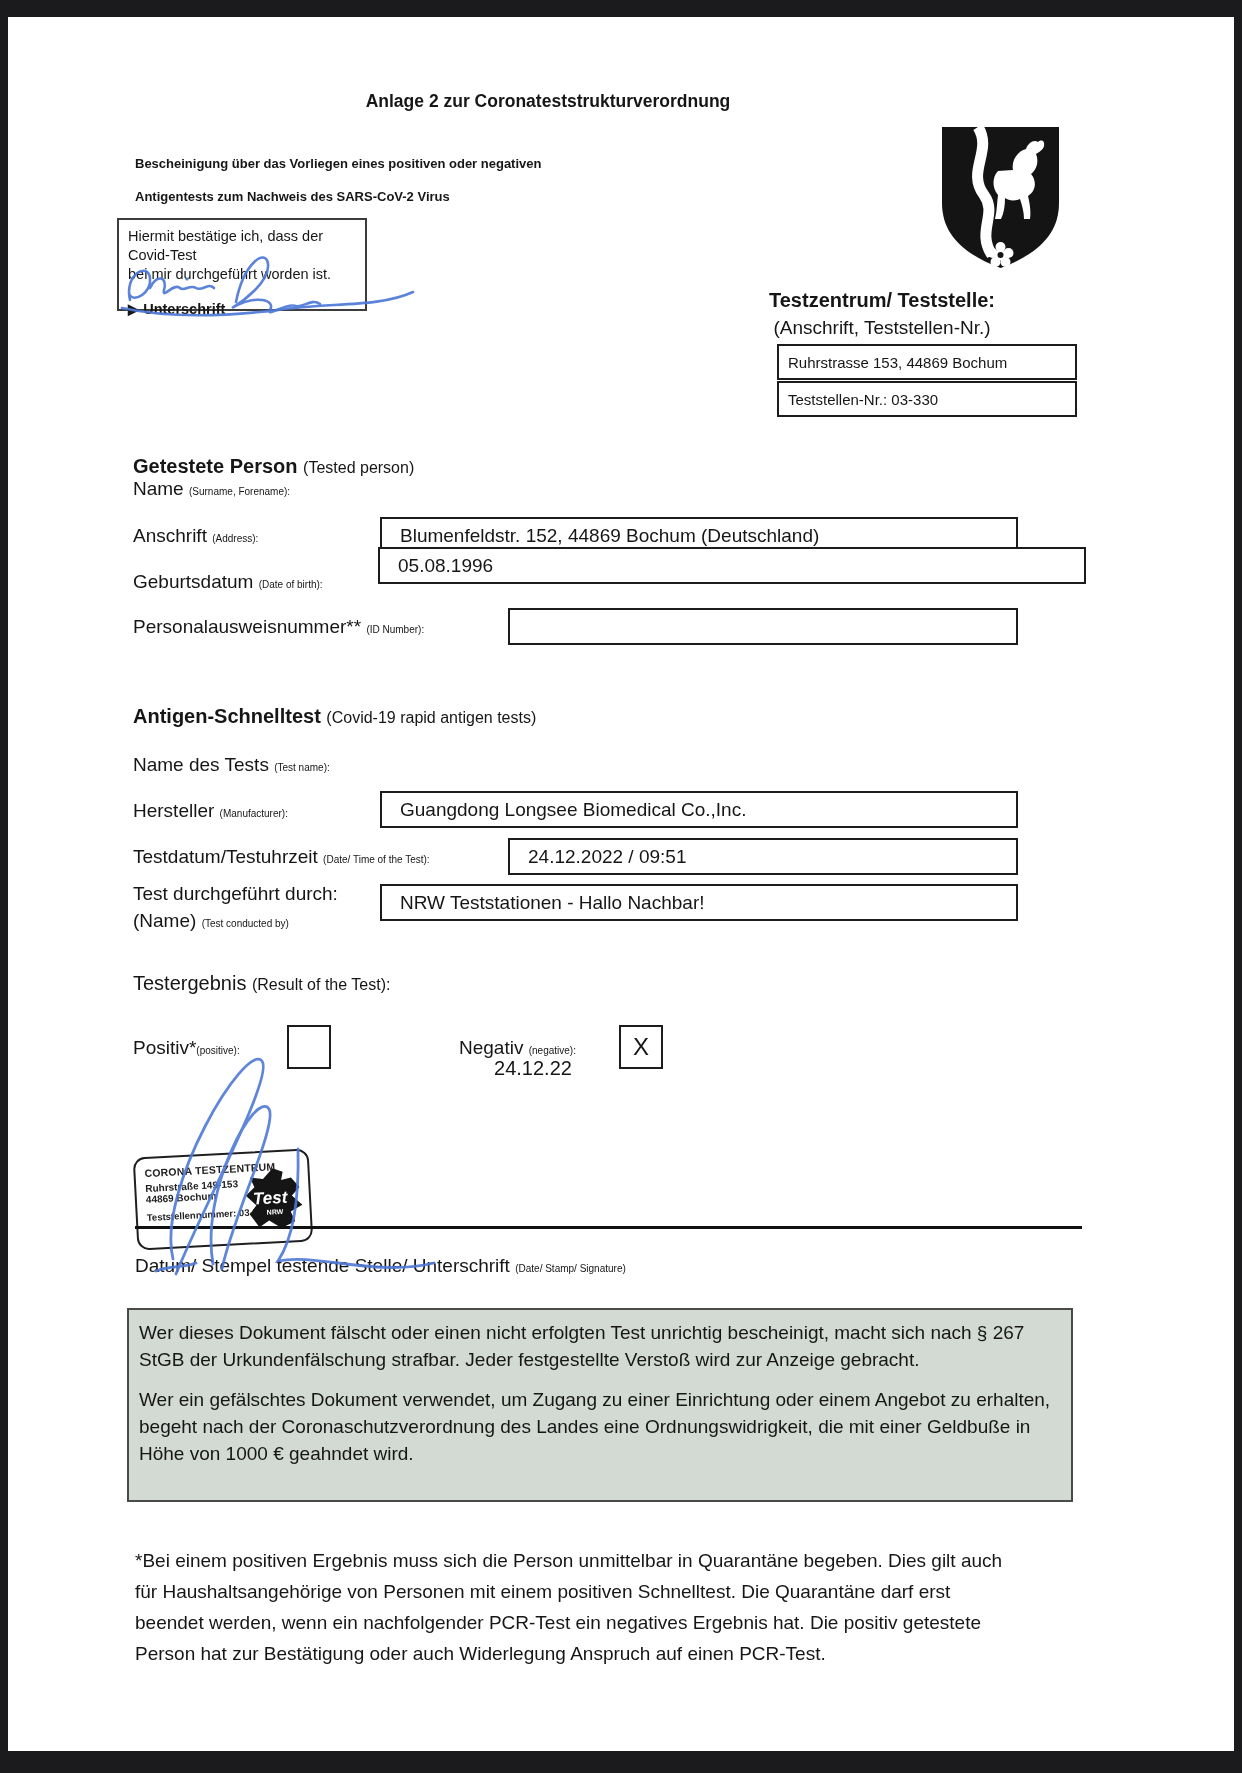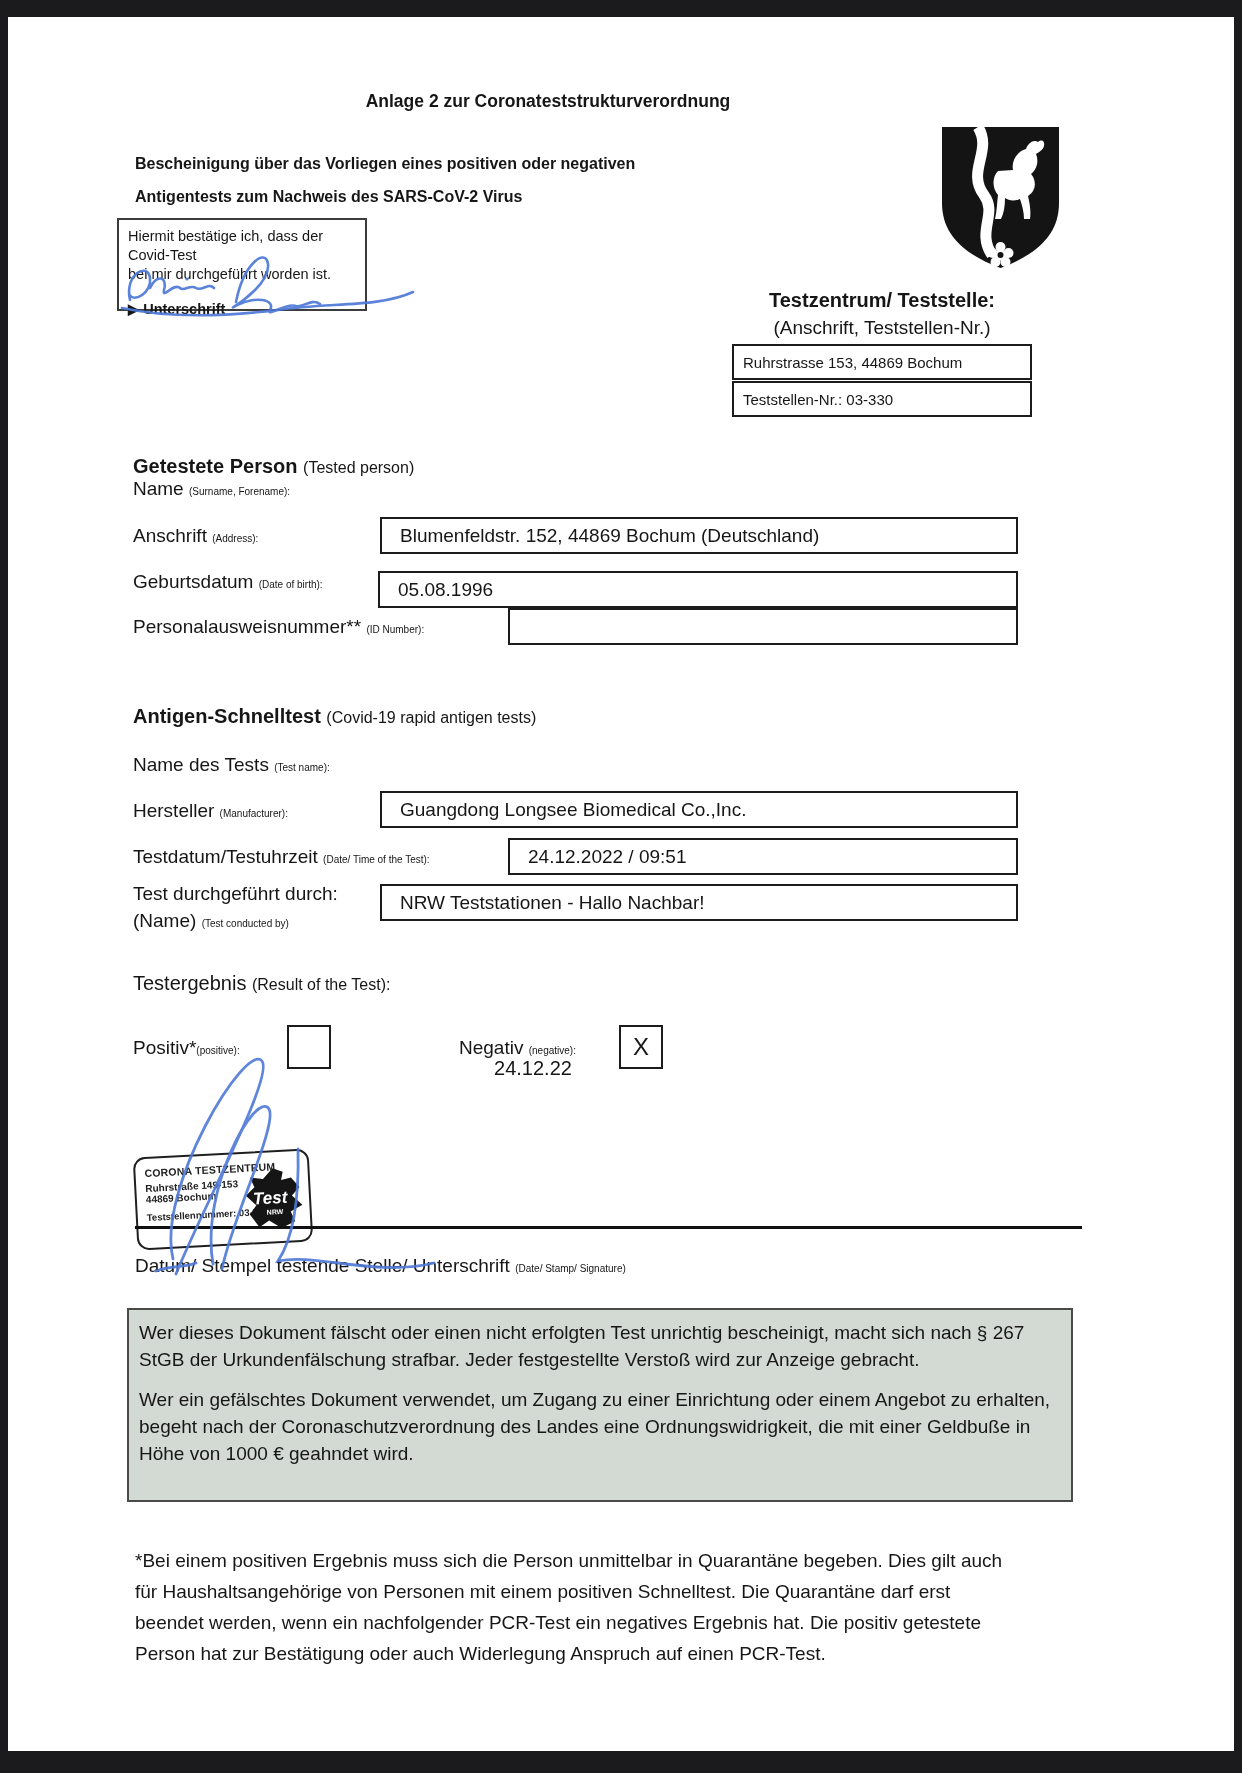--- a/index.html
+++ b/index.html
@@ -1,27 +1,27 @@
 <!DOCTYPE html>
 <html><head>
 <meta charset="utf-8">
 <style>
   * { margin:0; padding:0; box-sizing:border-box; }
   html,body { width:1242px; height:1773px; }
   body { background:#1b1b1d; font-family:"Liberation Sans", sans-serif; color:#161616; }
   .page { position:absolute; left:8px; top:17px; width:1226px; height:1734px; background:#ffffff; overflow:hidden; }
   .abs { position:absolute; }
   .annex { font-weight:bold; font-size:17.5px; text-align:center; }
-  .heading { font-weight:bold; font-size:16px; line-height:33px; }
+  .heading { font-weight:bold; font-size:13px; line-height:33px; }
   .lbl { font-size:19px; white-space:nowrap; }
   .lbl .en, .en { font-size:10px; }
   .sec-title { font-size:20px; font-weight:bold; white-space:nowrap; }
   .sec-title .en { font-size:16px; font-weight:normal; }
   .fieldbox { border:2px solid #1c1c1c; background:#fff; display:flex; align-items:center; font-size:19px; padding-left:18px; height:37px; }
-  .tzbox { border:2px solid #1c1c1c; background:#fff; display:flex; align-items:center; font-size:15px; padding-left:9px; height:36px; }
+  .tzbox { border:2px solid #1c1c1c; background:#fff; display:flex; align-items:center; font-size:15px; padding-left:9px; height:36px;margin-left:45px; }
   .checkbox { width:44px; height:44px; border:2.5px solid #1c1c1c; display:flex; align-items:center; justify-content:center; font-size:24px; }
   .sigbox { border:2px solid #3c3c3c; padding:7px 9px; font-size:14.5px; line-height:19px; }
   .sigbox .siglabel { font-weight:bold; margin-top:16px; }
   .stamp { width:176px; height:93px; border:2.5px solid #1f1f1f; border-radius:12px; transform:rotate(-3deg); padding:8px 6px 6px 9px; font-weight:bold; color:#222; }
   .stamp .s1 { font-size:10.5px; letter-spacing:.2px; }
   .stamp .s2 { font-size:10px; margin-top:4px; }
   .stamp .s3 { font-size:10px; }
   .stamp .s4 { font-size:9.5px; margin-top:7px; }
   .thickline { height:3px; background:#111; }
   .warning { background:#d3dad3; border:2px solid #4a4a4a; padding:9px 10px; font-size:19px; line-height:27px; }
@@ -98,21 +98,21 @@
   <div class="abs lbl" style="left:125px;top:508px">
     <span>Anschrift</span> <span class="en">(Address):</span>
   </div>
   <div class="abs fieldbox" style="left:372px;top:500px;width:638px">
       <span>Blumenfeldstr. 152, 44869 Bochum (Deutschland)</span>
     </div>
 
   <div class="abs lbl" style="left:125px;top:554px">
     <span>Geburtsdatum</span> <span class="en">(Date of birth):</span>
   </div>
-  <div class="abs fieldbox" style="left:370px;top:554px;width:640px">
+  <div class="abs fieldbox" style="left:370px;top:530px;width:708px">
       <span>05.08.1996</span>
     </div>
 
   <div class="abs lbl" style="left:125px;top:599px">
     <span>Personalausweisnummer**</span> <span class="en">(ID Number):</span>
   </div>
   <div class="abs fieldbox" style="left:500px;top:591px;width:510px">
       <span></span>
     </div>
 

